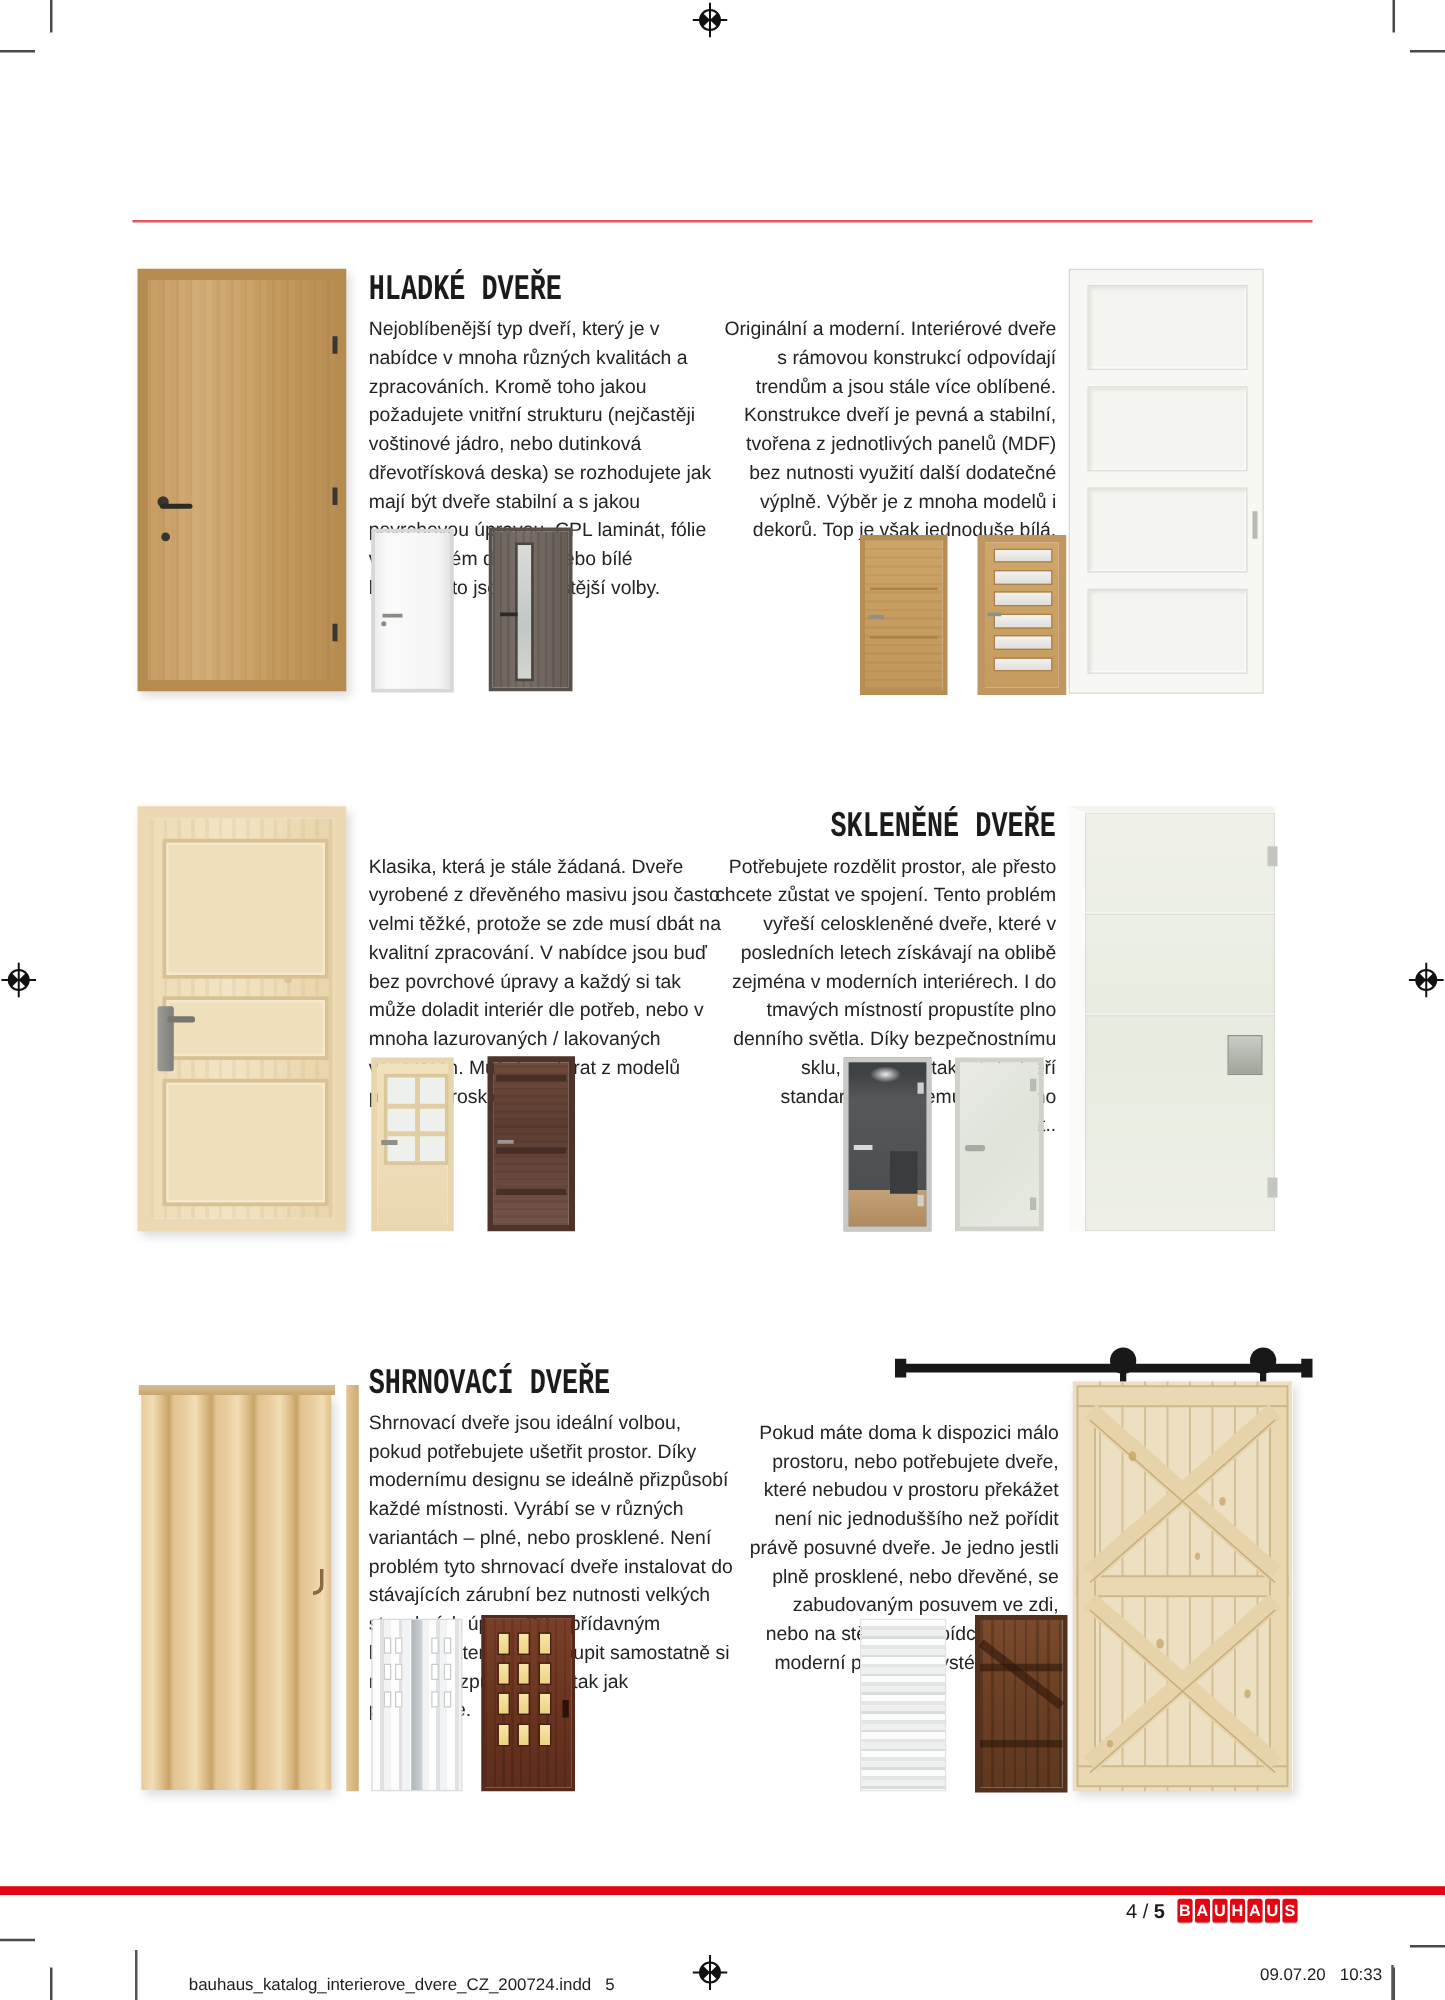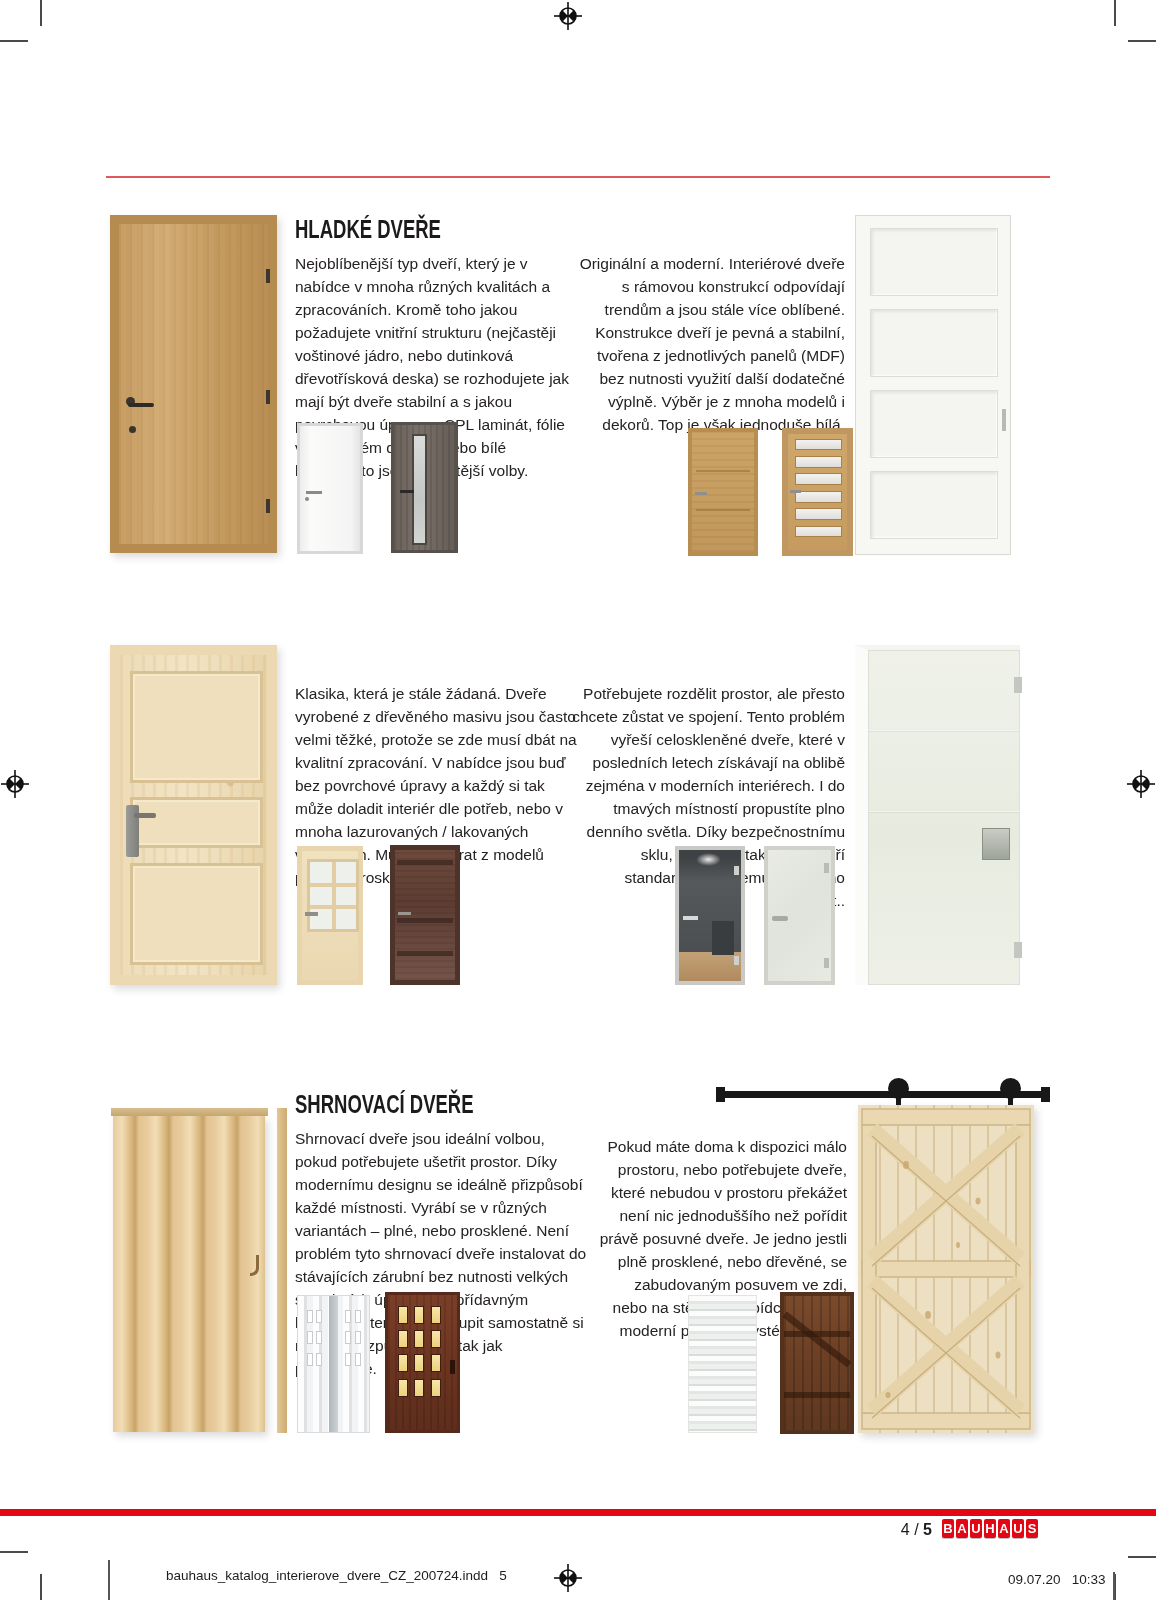--- a/index.html
+++ b/index.html
@@ -10,21 +10,21 @@
   .cropline{position:absolute;background:#4a4a4a;}
   .regmark{position:absolute;width:28px;height:28px;}
 
   
   .page-title{position:absolute;left:0;top:113px;width:1156px;text-align:center;
       font-size:41px;font-weight:bold;color:#e4252b;letter-spacing:0px;white-space:nowrap;}
   .page-title .squeeze{display:inline-block;transform:scaleX(0.72);transform-origin:center;}
   .title-rule{position:absolute;left:106px;top:176px;width:944px;height:2px;background:#e0575c;}
 
   
-  .sec-head{position:absolute;font-size:25px;font-weight:bold;color:#1d1a1a;white-space:nowrap;}
+  .sec-head{position:absolute;font-size:29px;font-weight:bold;color:#1d1a1a;white-space:nowrap;font-family:Liberation Mono, monospace;}
   .sec-head .squeeze{display:inline-block;transform:scaleX(0.74);}
   .sec-head.al{transform-origin:left;} .sec-head.al .squeeze{transform-origin:left center;}
   .sec-head.ar{transform-origin:right;} .sec-head.ar .squeeze{transform-origin:right center;}
   .sec-text{position:absolute;font-size:15.5px;line-height:23px;color:#262222;}
   .t-left{text-align:left;} .t-right{text-align:right;}
 
   
   .door{position:absolute;box-sizing:border-box;}
   .shadowed{box-shadow:3px 4px 8px rgba(0,0,0,.15);}
 
@@ -271,20 +271,21 @@
     </div>
     <div class="lever"></div>
   </div>
   <div class="door rustic-small" style="left:390px;top:845px;width:70px;height:140px;">
     <div class="rail" style="top:8%;"></div>
     <div class="rail" style="top:52%;"></div>
     <div class="rail" style="top:78%;"></div>
     <div class="lever"></div>
   </div>
 
+  <div class="sec-head ar" style="left:585px;top:645px;width:260px;text-align:right;"><span class="squeeze">SKLENĚNÉ DVEŘE</span></div>
   <div class="sec-text t-right" style="left:570px;top:682px;width:275px;">Potřebujete rozdělit prostor, ale přesto chcete zůstat ve spojení. Tento problém vyřeší celoskleněné dveře, které v posledních letech získávají na oblibě zejména v moderních interiérech. I do tmavých místností propustíte plno denního světla. Díky bezpečnostnímu sklu, které je u takových dveří standardem se nemusíte ničeho obávat..</div>
   <div class="door clearglass-small" style="left:675px;top:846px;width:70px;height:139px;">
     <div class="wall"></div>
     <div class="glow"></div>
     <div class="floor"></div>
     <div class="cab"></div>
     <div class="lever"></div>
     <div class="fit1"></div>
     <div class="fit2"></div>
   </div>
@@ -402,17 +403,17 @@
   <div class="logo">
     <span class="tile">B</span>
     <span class="tile">A</span>
     <span class="tile">U</span>
     <span class="tile">H</span>
     <span class="tile">A</span>
     <span class="tile">U</span>
     <span class="tile">S</span>
   </div>
   <div class="slugline" style="left:108px;top:1560px;height:40px;"></div>
-  <div class="fineprint" style="left:166px;"><span>bauhaus_katalog_interierove_dvere_CZ_200724.indd</span>&nbsp;&nbsp;&nbsp;<span>5</span></div>
+  <div class="fineprint" style="left:151px;margin-top:12px;"><span>bauhaus_katalog_interierove_dvere_CZ_200724.indd</span>&nbsp;&nbsp;&nbsp;<span>5</span></div>
   <div class="slugline" style="left:1113px;top:1572px;height:28px;"></div>
   <div class="fineprint" style="left:1008px;top:1572px;"><span>09.07.20</span>&nbsp;&nbsp;&nbsp;<span>10:33</span></div>
 
 </div>
 
 </body></html>

